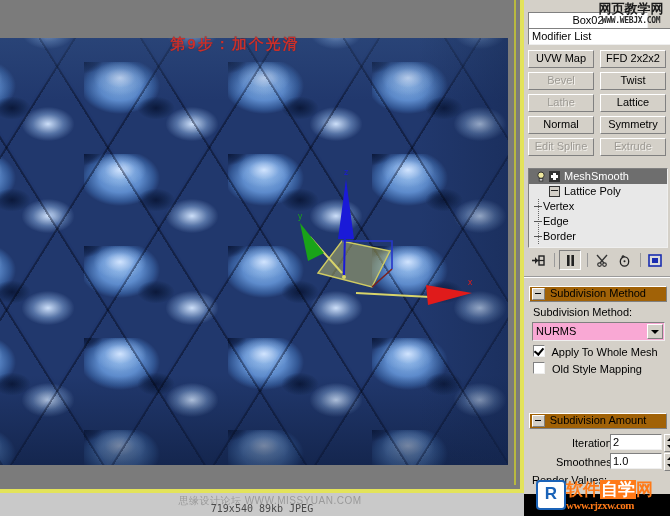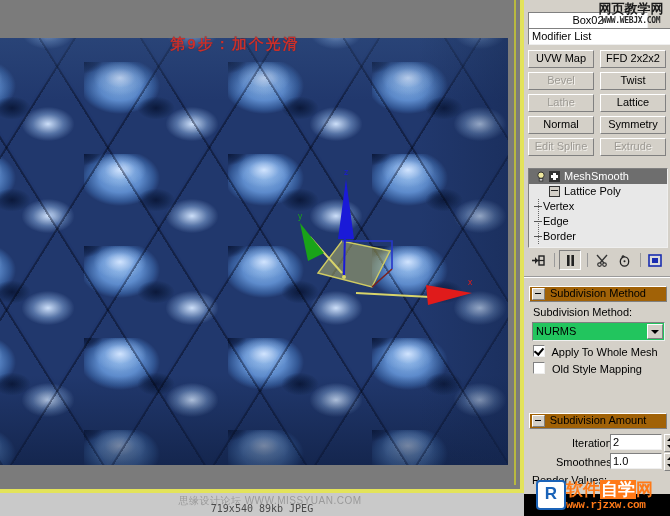--- a/index.html
+++ b/index.html
@@ -304,21 +304,21 @@
   }
   .rollout-hdr .minus:before {
     content:""; position:absolute; left:2px; top:4px; width:6px; height:1px; background:#000;
   }
 
   .lbl { position: absolute; font-size: 11px; white-space: nowrap; }
 
   
   .combo {
     position: absolute;
-    background: #22c55e;
+    background: #f9a8d4;
     border: 1px solid #808080;
     border-right-color:#efefef; border-bottom-color:#efefef;
     height: 17px; line-height: 16px;
     font-size: 11px; padding-left: 3px;
   }
   .combo .arrowbtn {
     position: absolute; right: 1px; top: 1px;
     width: 14px; height: 13px;
     background: #d4d0c8;
     border: 1px solid; border-color: #ffffff #808080 #808080 #ffffff;
@@ -386,21 +386,21 @@
   #wm-logo .cn {
     position: absolute; left: 30px; top: 2px;
     font-size: 17px; font-weight: bold; letter-spacing: 0px;
     line-height: 20px;
     color: #d8d8d8;
   }
   #wm-logo .cn .hi { color: #ff7a18; }
   #wm-logo .cn .hi2 { color: #ffffff; background: #ff7a18; padding: 0 1px; margin-top: 12px; }
   #wm-logo .url {
     position: absolute; left: 30px; top: 21px;
-    font-family: Liberation Mono, monospace;
+    font-family: Liberation Serif, serif;
     font-size: 11px; font-weight: bold; color: #ff7a18;
     letter-spacing: -.5px;
   }
   #panel-bottom-black {
     position: absolute; left: 524px; top: 494px; width: 146px; height: 22px;
     background: #000;
   }
 </style>
 </head>
 <body>

